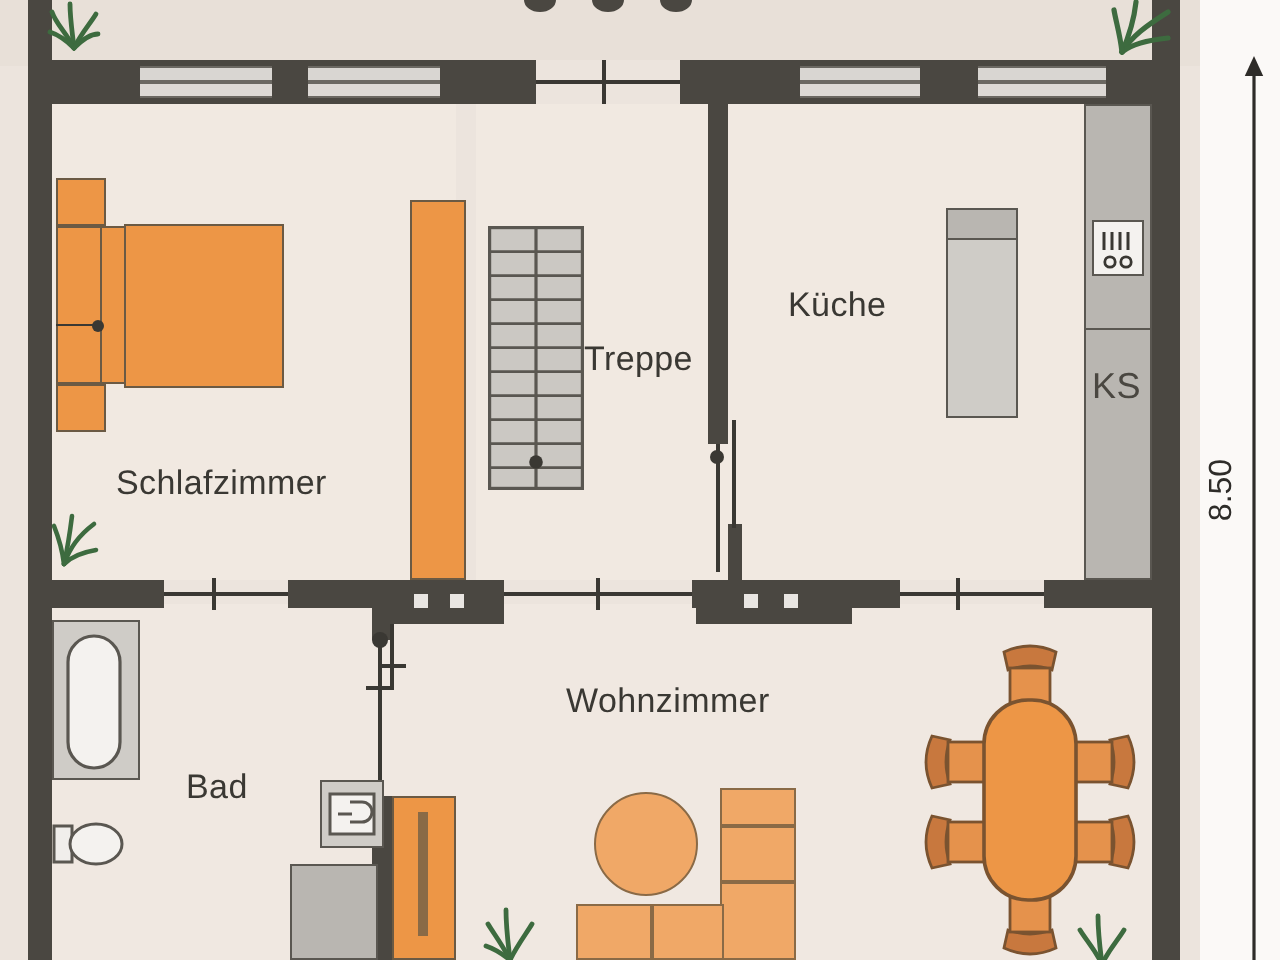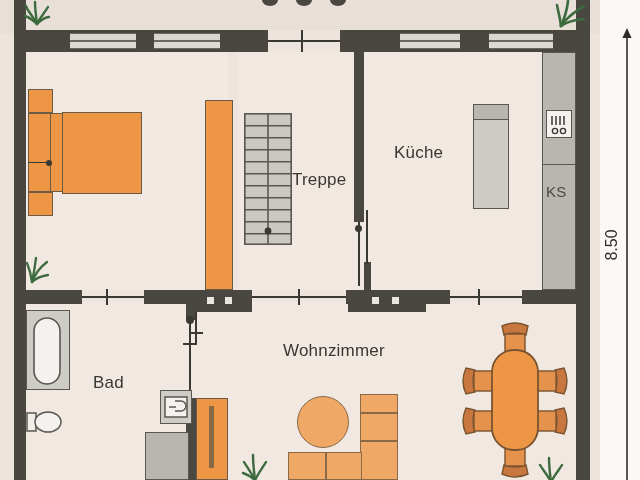--- a/index.html
+++ b/index.html
@@ -32,21 +32,21 @@
   .white-fx{background:#f4f2ef;border:1.5px solid #5a5751;box-sizing:border-box;}
 
   
   .label{
     color:#3a3833;
     font-size:17px;
     letter-spacing:.2px;
     white-space:nowrap;
     font-family:"Liberation Sans",sans-serif;
   }
-  .label-sm{font-size:15px;}
+  .label-sm{font-size:18px;}
   .dim-label{
     color:#2e2c29;
     font-size:16px;
     transform:rotate(-90deg);
     transform-origin:center center;
     white-space:nowrap;
   }
 
   
   .win{background:#d9d6d2;border-top:1.5px solid #6b6862;border-bottom:1.5px solid #6b6862;box-sizing:border-box;}
@@ -298,23 +298,24 @@
         <path d="M13 26 C9 18 5 14 2 9"></path>
         <path d="M13 26 C17 18 21 14 24 9"></path>
       </g>
     </svg>
   </div>
 
   <div class="abs doordot" style="left:262px;top:-6px;width:16px;height:12px;background:#4a4741;border-radius:50%;"></div>
   <div class="abs doordot" style="left:296px;top:-6px;width:16px;height:12px;background:#4a4741;border-radius:50%;"></div>
   <div class="abs doordot" style="left:330px;top:-6px;width:16px;height:12px;background:#4a4741;border-radius:50%;"></div>
 
+  <div class="abs label" style="left:58px;top:232px;">Schlafzimmer</div>
   <div class="abs label" style="left:292px;top:170px;">Treppe</div>
   <div class="abs label" style="left:394px;top:143px;">Küche</div>
-  <div class="abs label" style="left:93px;top:373px;text-align:right;">Bad</div>
+  <div class="abs label" style="left:93px;top:384px;text-align:right;">Bad</div>
   <div class="abs label" style="left:283px;top:341px;">Wohnzimmer</div>
   <div class="abs label label-sm" style="left:546px;top:183px;color:#4a4741;">KS</div>
 
   <div class="abs" style="left:620px;top:28px;width:14px;height:452px;">
     <svg width="14" height="452" viewBox="0 0 14 452">
       <line x1="7" y1="4" x2="7" y2="452" stroke="#2e2c29" stroke-width="1.6"></line>
       <path d="M7 0 L2.4 10 L11.6 10 Z" fill="#2e2c29"></path>
     </svg>
   </div>
   <div class="abs" style="left:592px;top:232px;width:40px;height:26px;display:flex;align-items:center;justify-content:center;">

